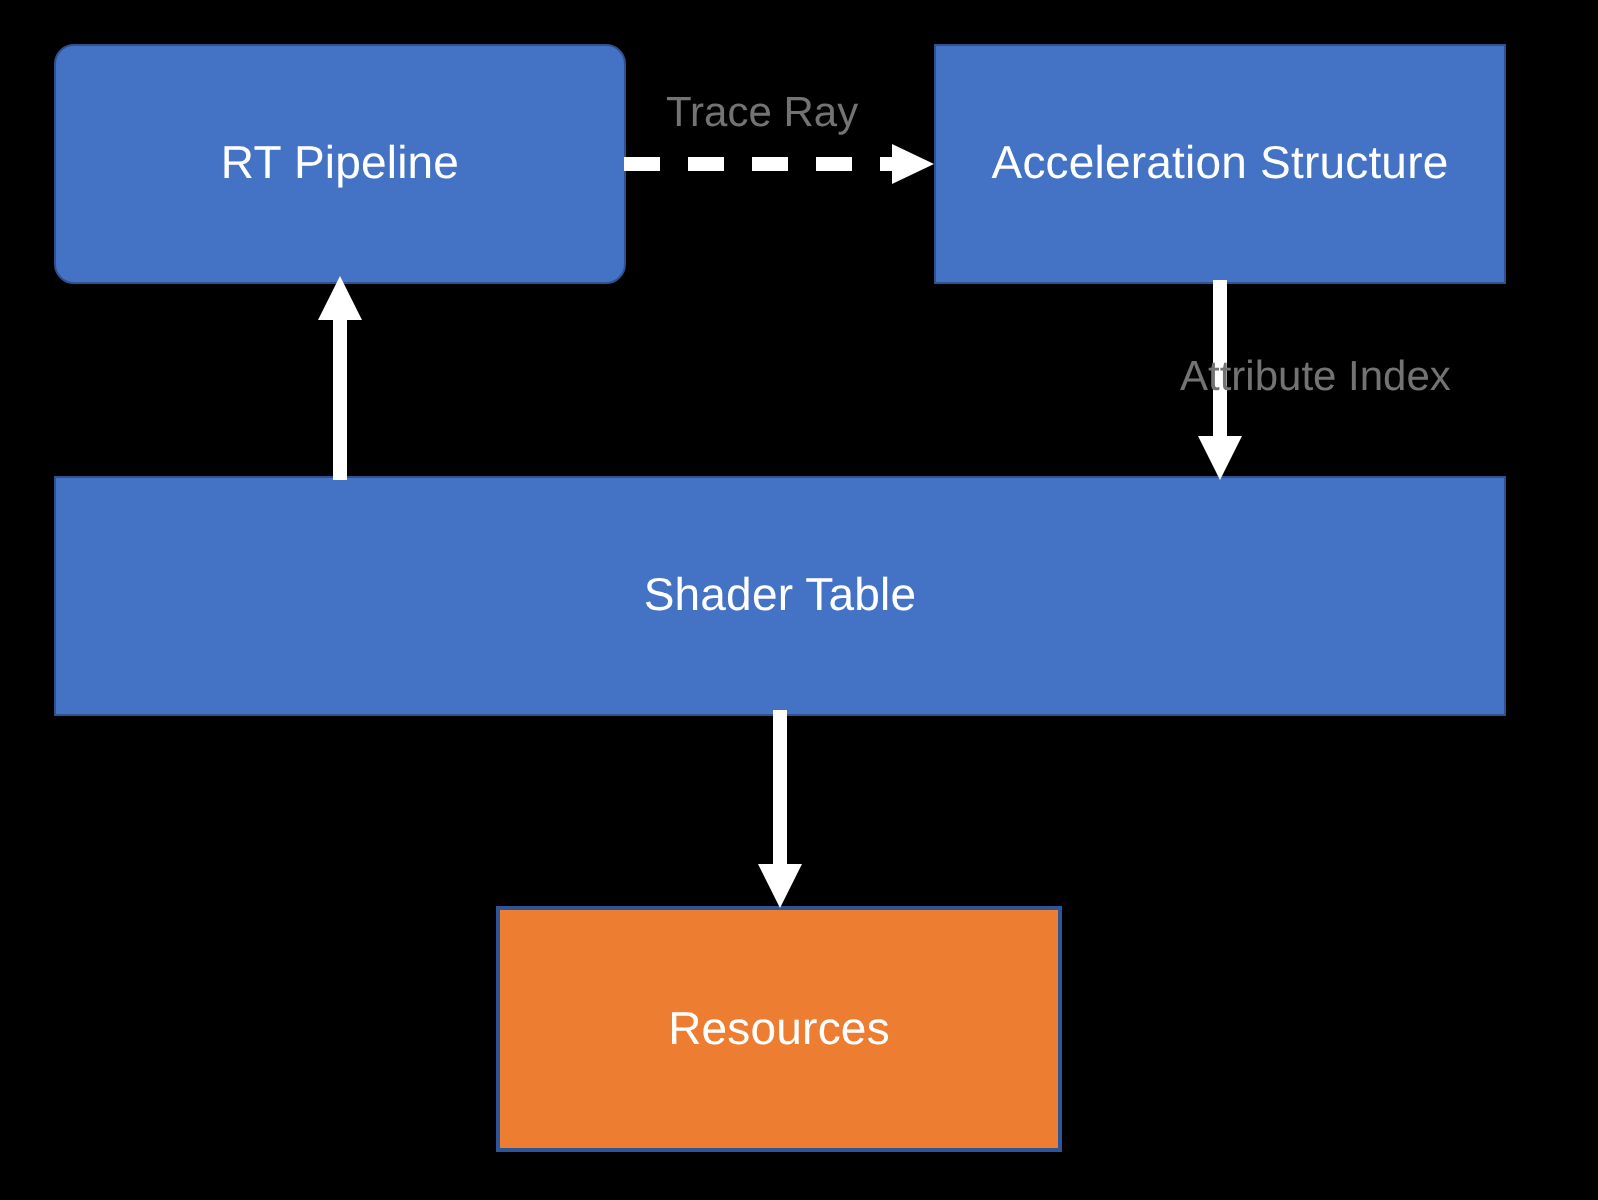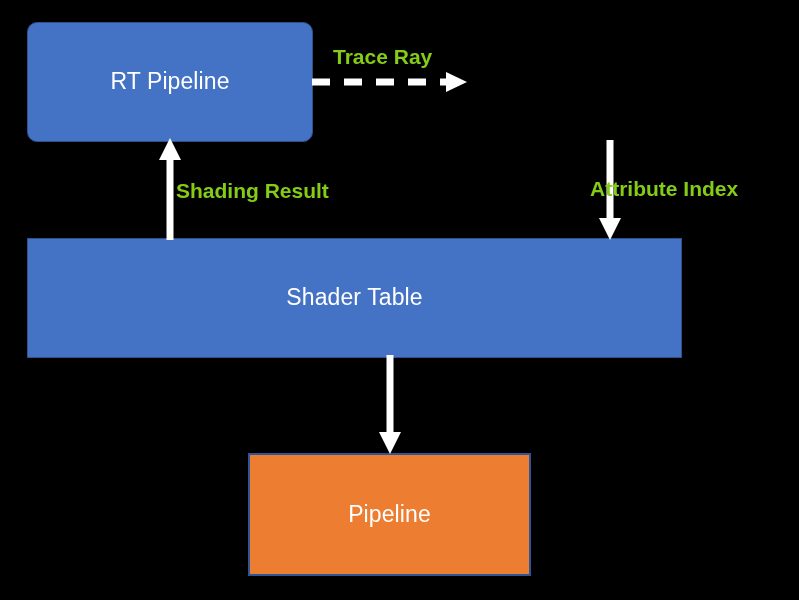--- a/index.html
+++ b/index.html
@@ -29,31 +29,31 @@
   .node-blue {
     background: #4472C4;
     border: 1px solid #2F528F;
   }
   .node-orange {
     background: #ED7D31;
     border: 2px solid #2E5597;
   }
   #node-rt-pipeline  { left: 27px;  top: 22px;  width: 286px; height: 120px; font-size: 23px; border-radius: 10px; }
   #node-accel-struct { left: 467px; top: 22px;  width: 286px; height: 120px; font-size: 23px; }
-  #node-shader-table { left: 27px;  top: 238px; width: 655px; height: 120px; font-size: 23px; }
+  #node-shader-table { left: 27px;  top: 238px; width: 726px; height: 120px; font-size: 23px; }
   #node-resources    { left: 248px; top: 453px; width: 283px; height: 123px; font-size: 23px; }
 
   
   .edge { position: absolute; }
   .edge svg { display: block; overflow: visible; }
 
   .edge-label {
     position: absolute;
-    color: #84cc16;
-    font-weight: bold;
+    color: #737373;
+    font-weight: normal;
     font-size: 21px;
     white-space: nowrap;
     line-height: 1;
   }
   #label-trace-ray      { left: 333px; top: 46px;  }
   #label-shading-result { left: 176px; top: 180px; }
   #label-attribute-index{ left: 590px; top: 178px; }
 
   #edge-trace-ray       { left: 312px; top: 70px;  width: 158px; height: 24px; }
   #edge-shading-result  { left: 158px; top: 138px; width: 24px;  height: 102px; }
@@ -62,44 +62,46 @@
 </style>
 </head>
 <body>
 
 <div id="canvas">
 
   <div class="node node-blue" id="node-rt-pipeline">
     <span>RT Pipeline</span>
   </div>
 
+  <div class="node node-blue" id="node-accel-struct">
+    <span>Acceleration Structure</span>
+  </div>
 
   <div class="node node-blue" id="node-shader-table">
     <span>Shader Table</span>
   </div>
 
   <div class="node node-orange" id="node-resources">
-    <span>Pipeline</span>
+    <span>Resources</span>
   </div>
 
   <div class="edge" id="edge-trace-ray">
     <svg width="158" height="24" viewBox="0 0 158 24">
       <line x1="0" y1="12" x2="134" y2="12" stroke="#FFFFFF" stroke-width="7" stroke-dasharray="18,14"></line>
       <polygon points="134,2 155,12 134,22" fill="#FFFFFF"></polygon>
     </svg>
   </div>
   <div class="edge-label" id="label-trace-ray">Trace Ray</div>
 
   <div class="edge" id="edge-shading-result">
     <svg width="24" height="102" viewBox="0 0 24 102">
       <line x1="12" y1="102" x2="12" y2="19" stroke="#FFFFFF" stroke-width="7"></line>
       <polygon points="12,0 23,22 1,22" fill="#FFFFFF"></polygon>
     </svg>
   </div>
-  <div class="edge-label" id="label-shading-result">Shading Result</div>
 
   <div class="edge" id="edge-attribute-index">
     <svg width="24" height="100" viewBox="0 0 24 100">
       <line x1="12" y1="0" x2="12" y2="80" stroke="#FFFFFF" stroke-width="7"></line>
       <polygon points="12,100 23,78 1,78" fill="#FFFFFF"></polygon>
     </svg>
   </div>
   <div class="edge-label" id="label-attribute-index">Attribute Index</div>
 
   <div class="edge" id="edge-shader-resources">

